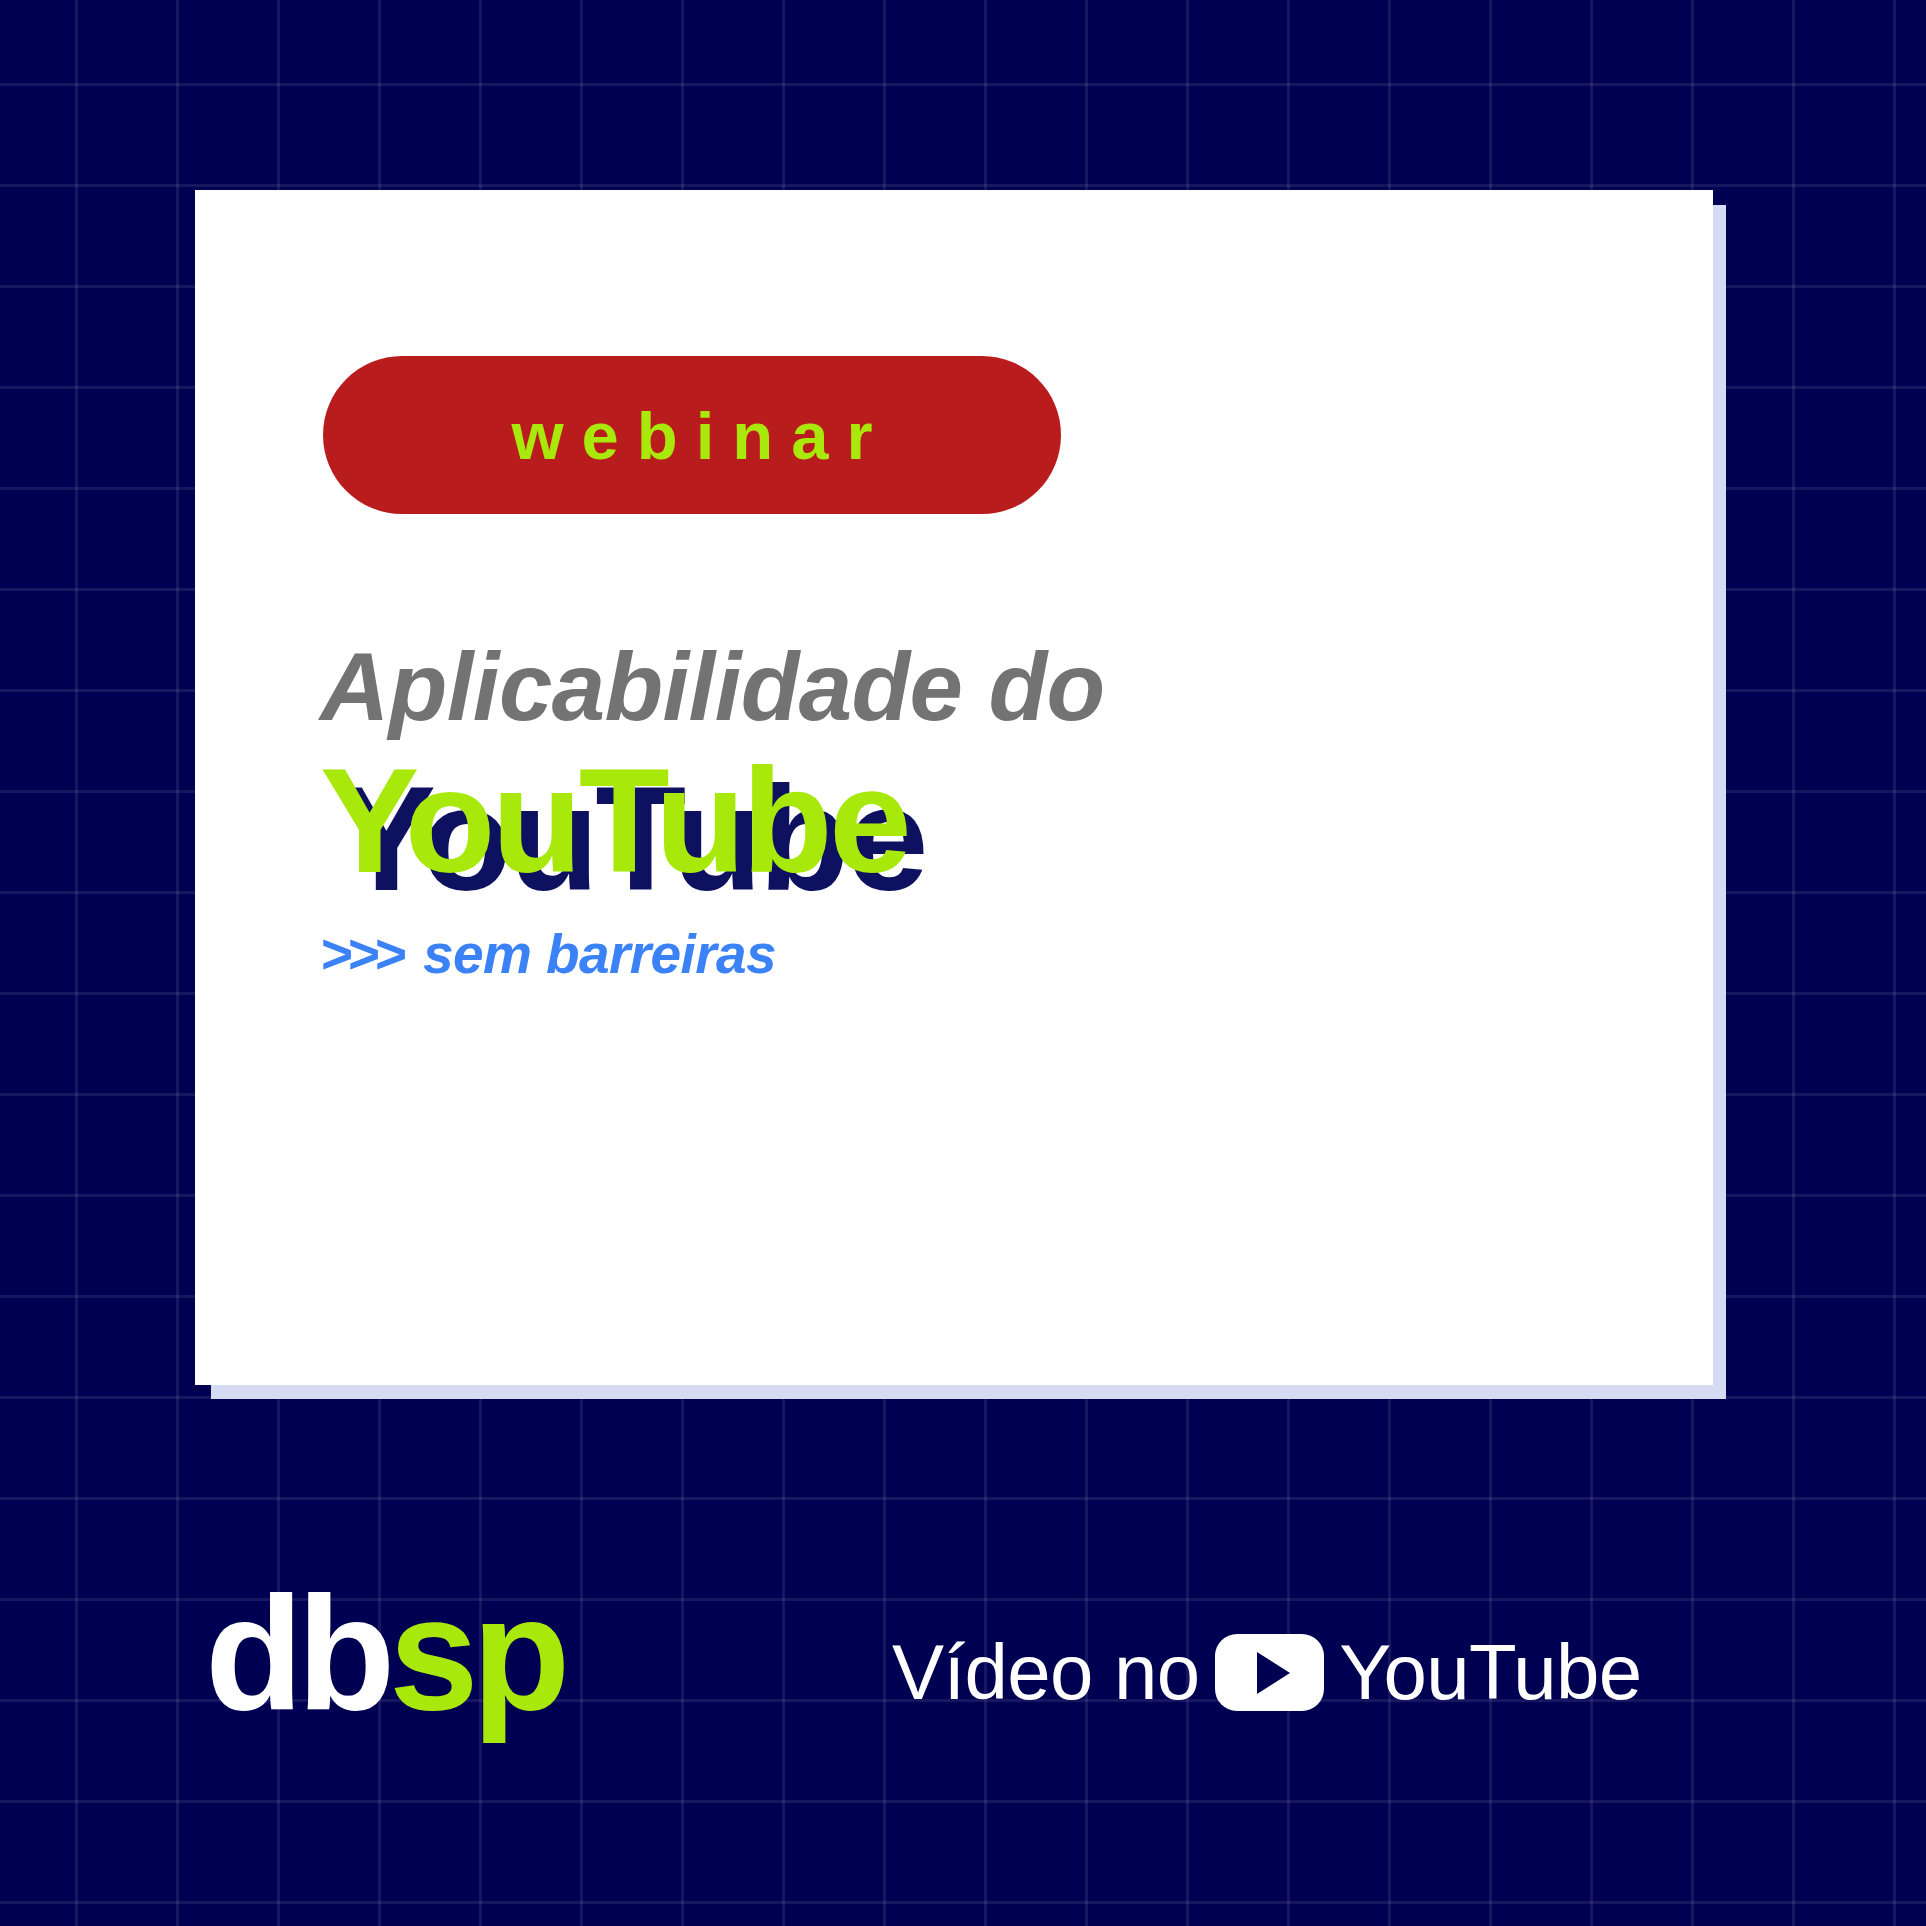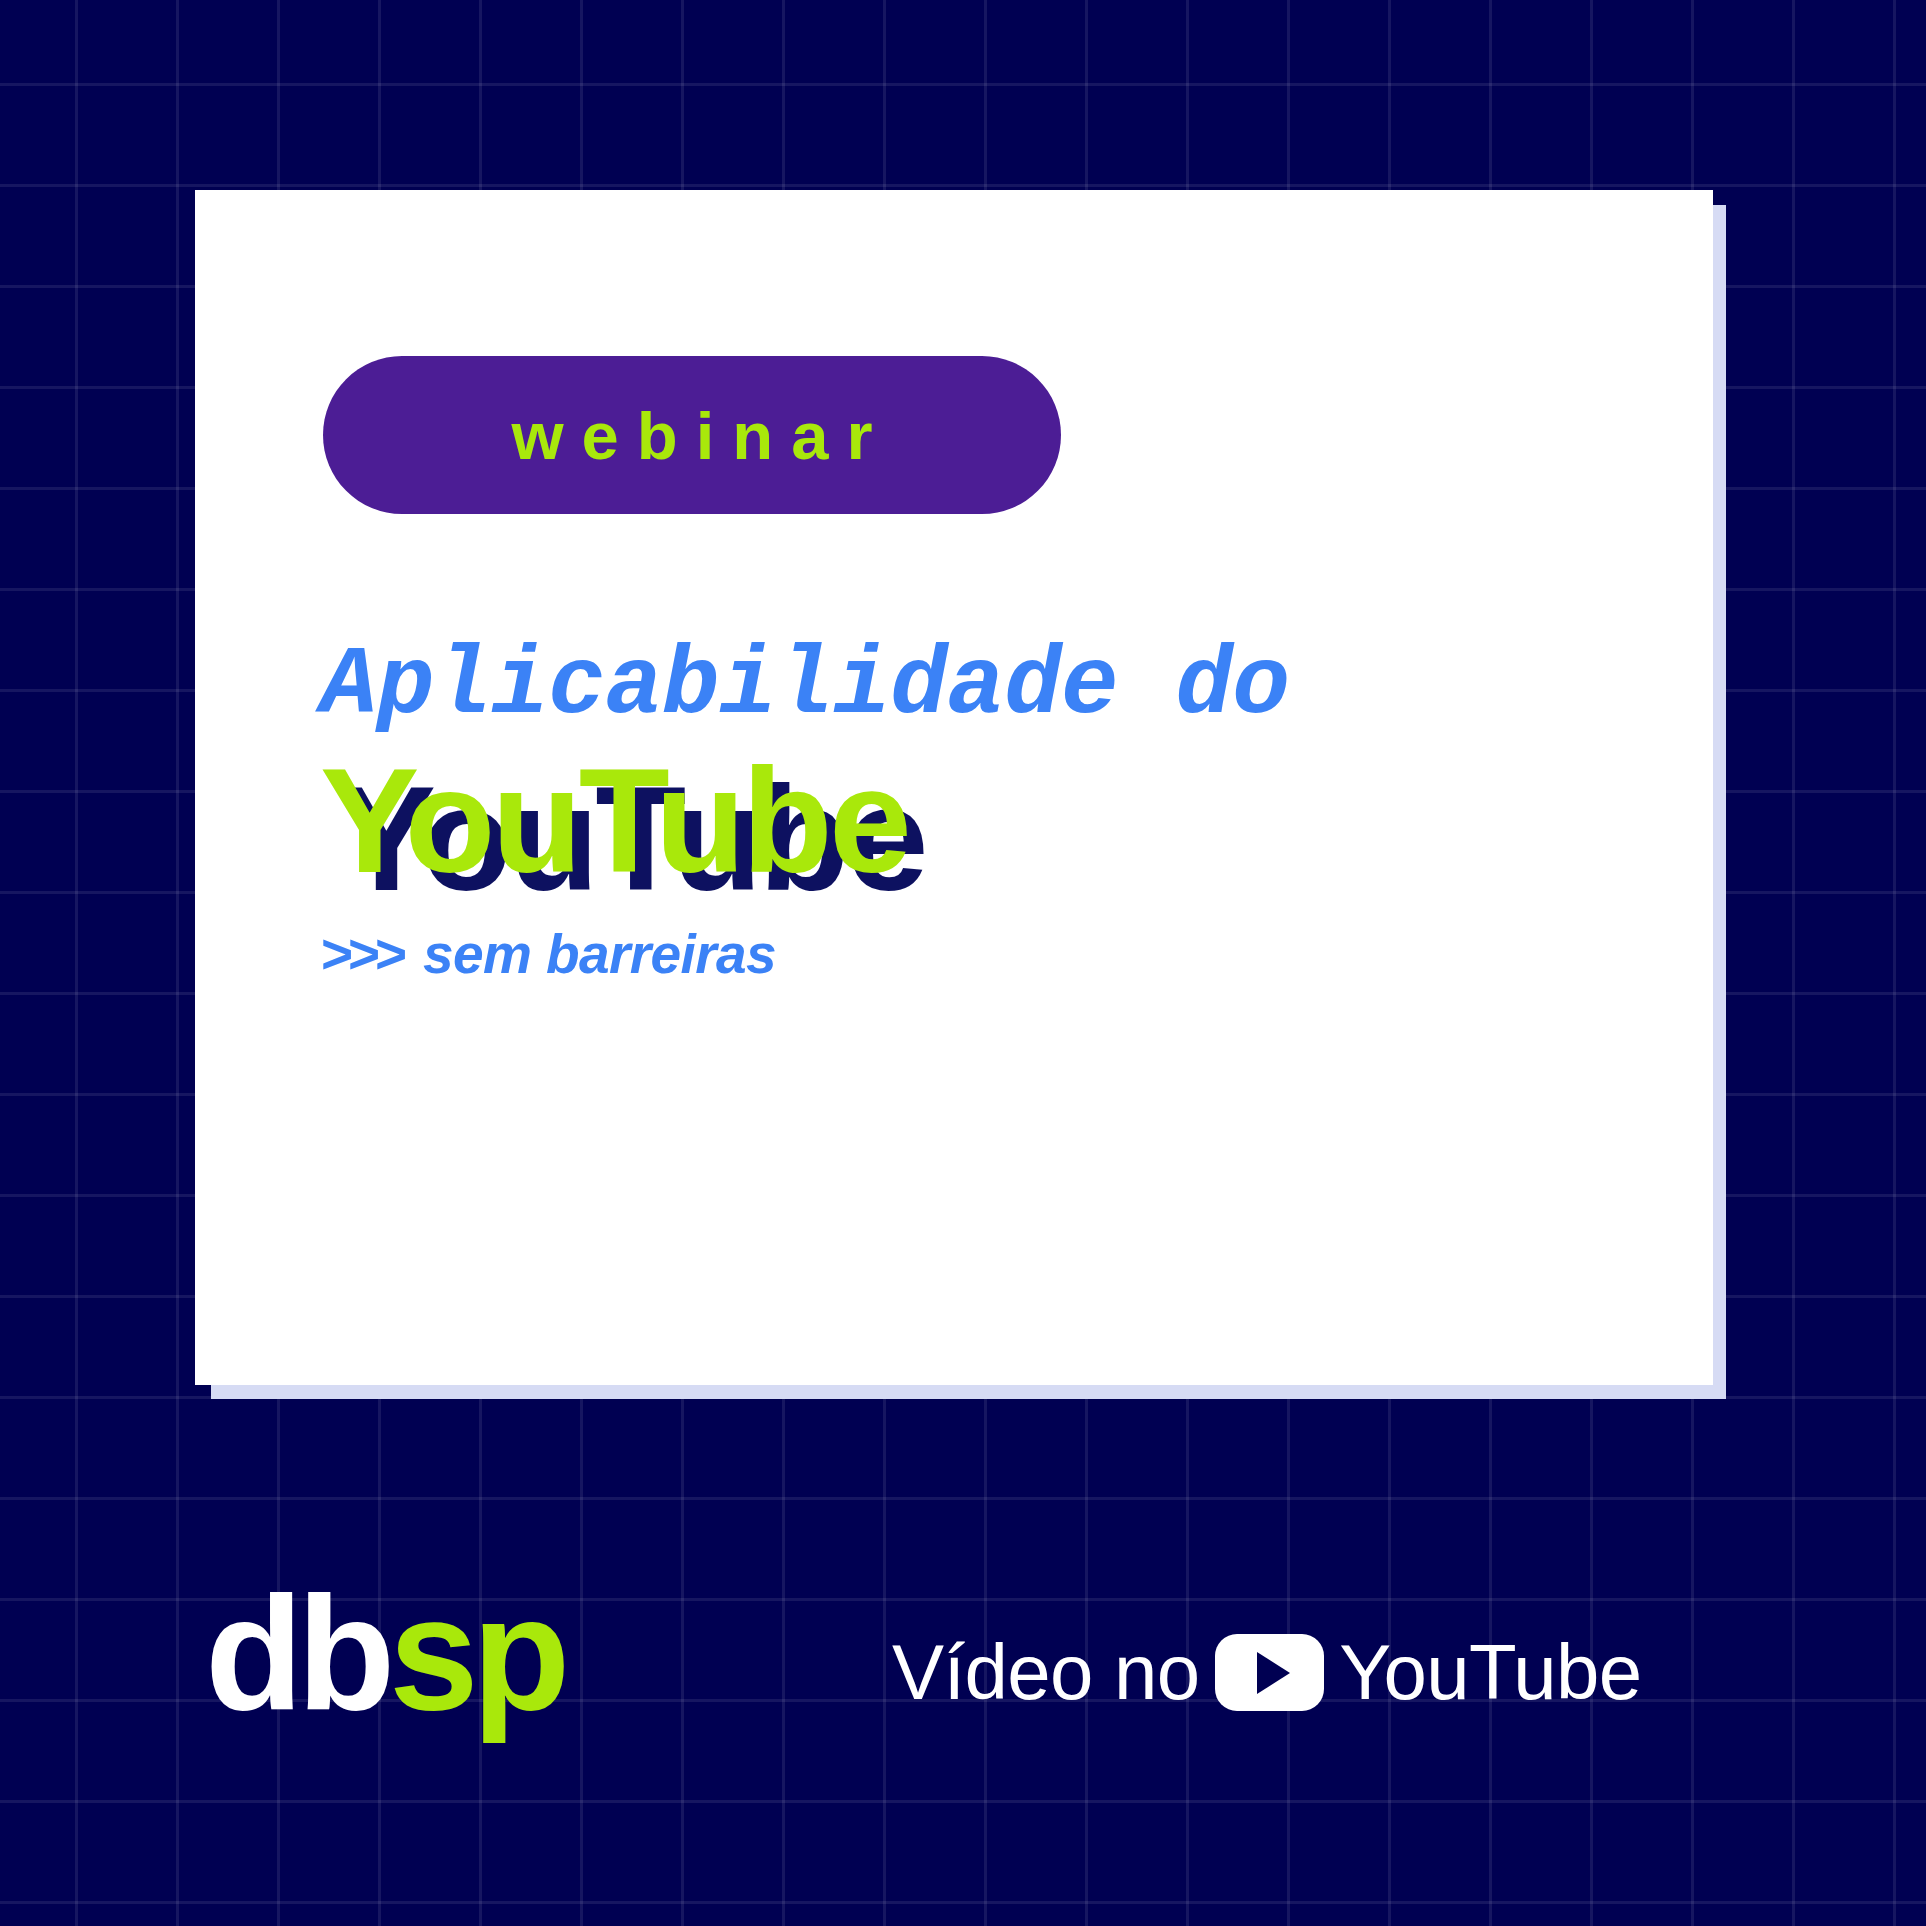--- a/index.html
+++ b/index.html
@@ -53,21 +53,21 @@
     background: #ffffff;
   }
 
   
   #badge {
     position: absolute;
     left: 128px;
     top: 166px;
     width: 738px;
     height: 158px;
-    background: #4c1d95;
+    background: #b91c1c;
     border-radius: 79px;
     display: flex;
     align-items: center;
     justify-content: center;
   }
   #badge-label {
     color: #a9e80b;
     font-size: 67px;
     font-weight: 700;
     letter-spacing: 18px;
@@ -78,27 +78,27 @@
 
   
   #headline {
     position: absolute;
     left: 125px;
     top: 449px;
     width: 1348px;
   }
 
   .kicker {
-    color: #3b82f6;
+    color: #737373;
     font-size: 96px;
     font-weight: 700;
     font-style: italic;
     letter-spacing: -0.6px;
     line-height: 1.0;
-    font-family: Liberation Mono, monospace;
+    font-family: Liberation Sans, sans-serif;
     white-space: nowrap;
   }
 
   .big {
     position: relative;
     color: #a9e80b;
     font-size: 149px;
     font-weight: 700;
     line-height: 1.03;
     letter-spacing: -3.9px;

